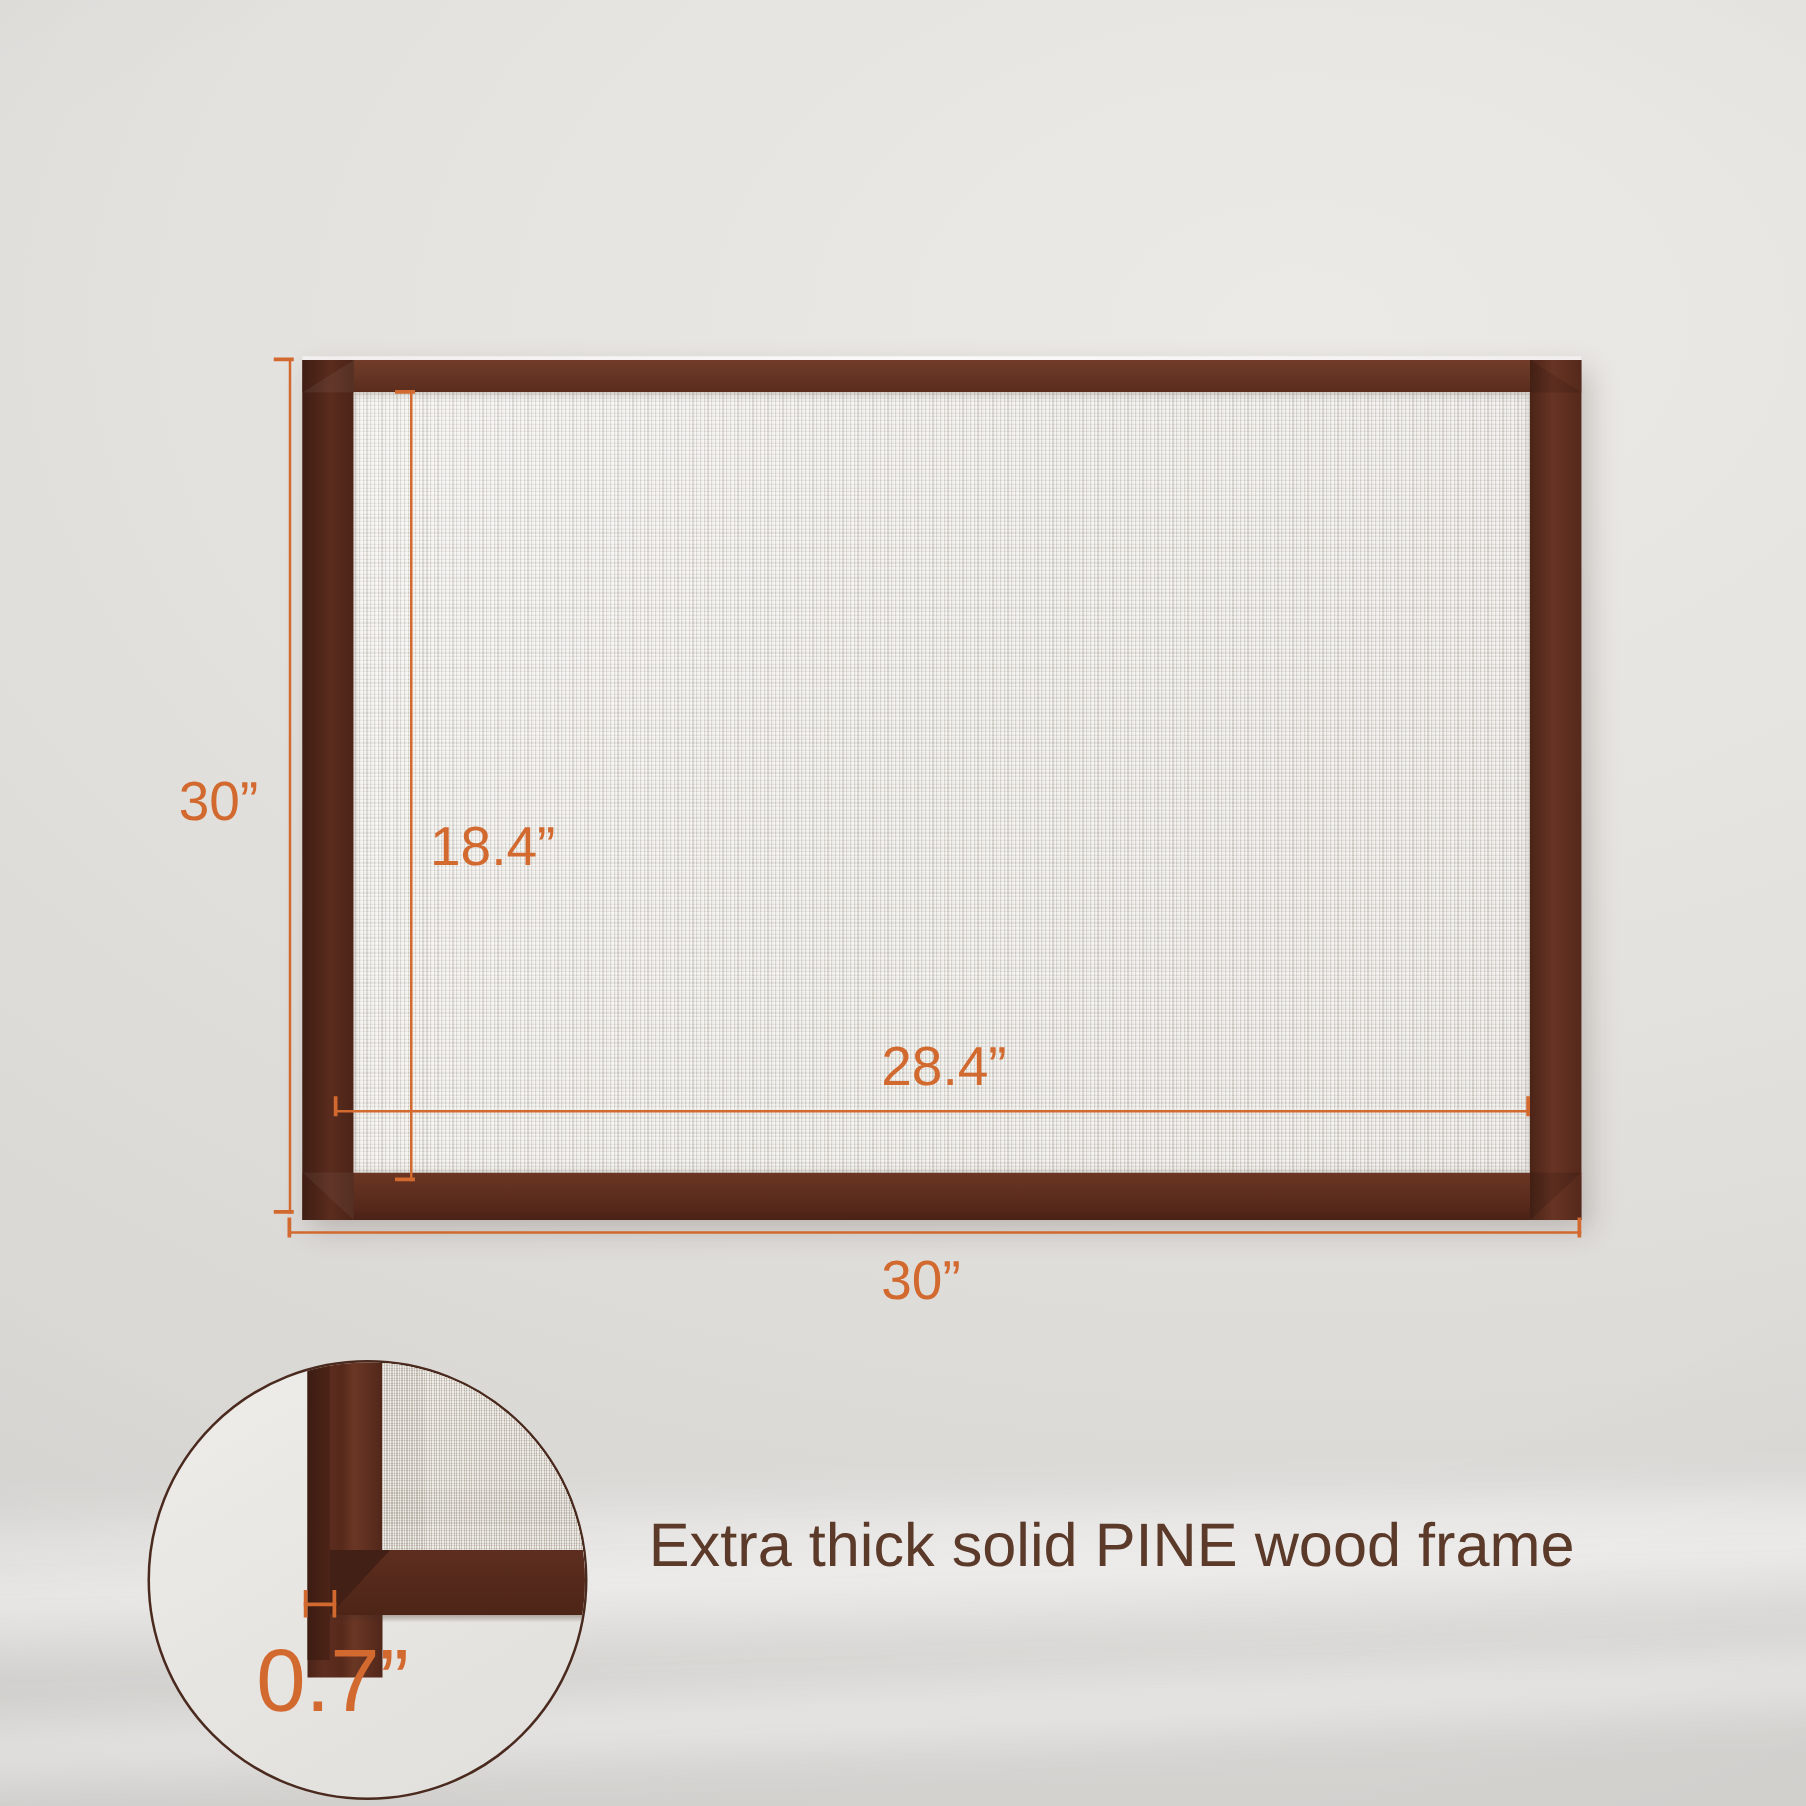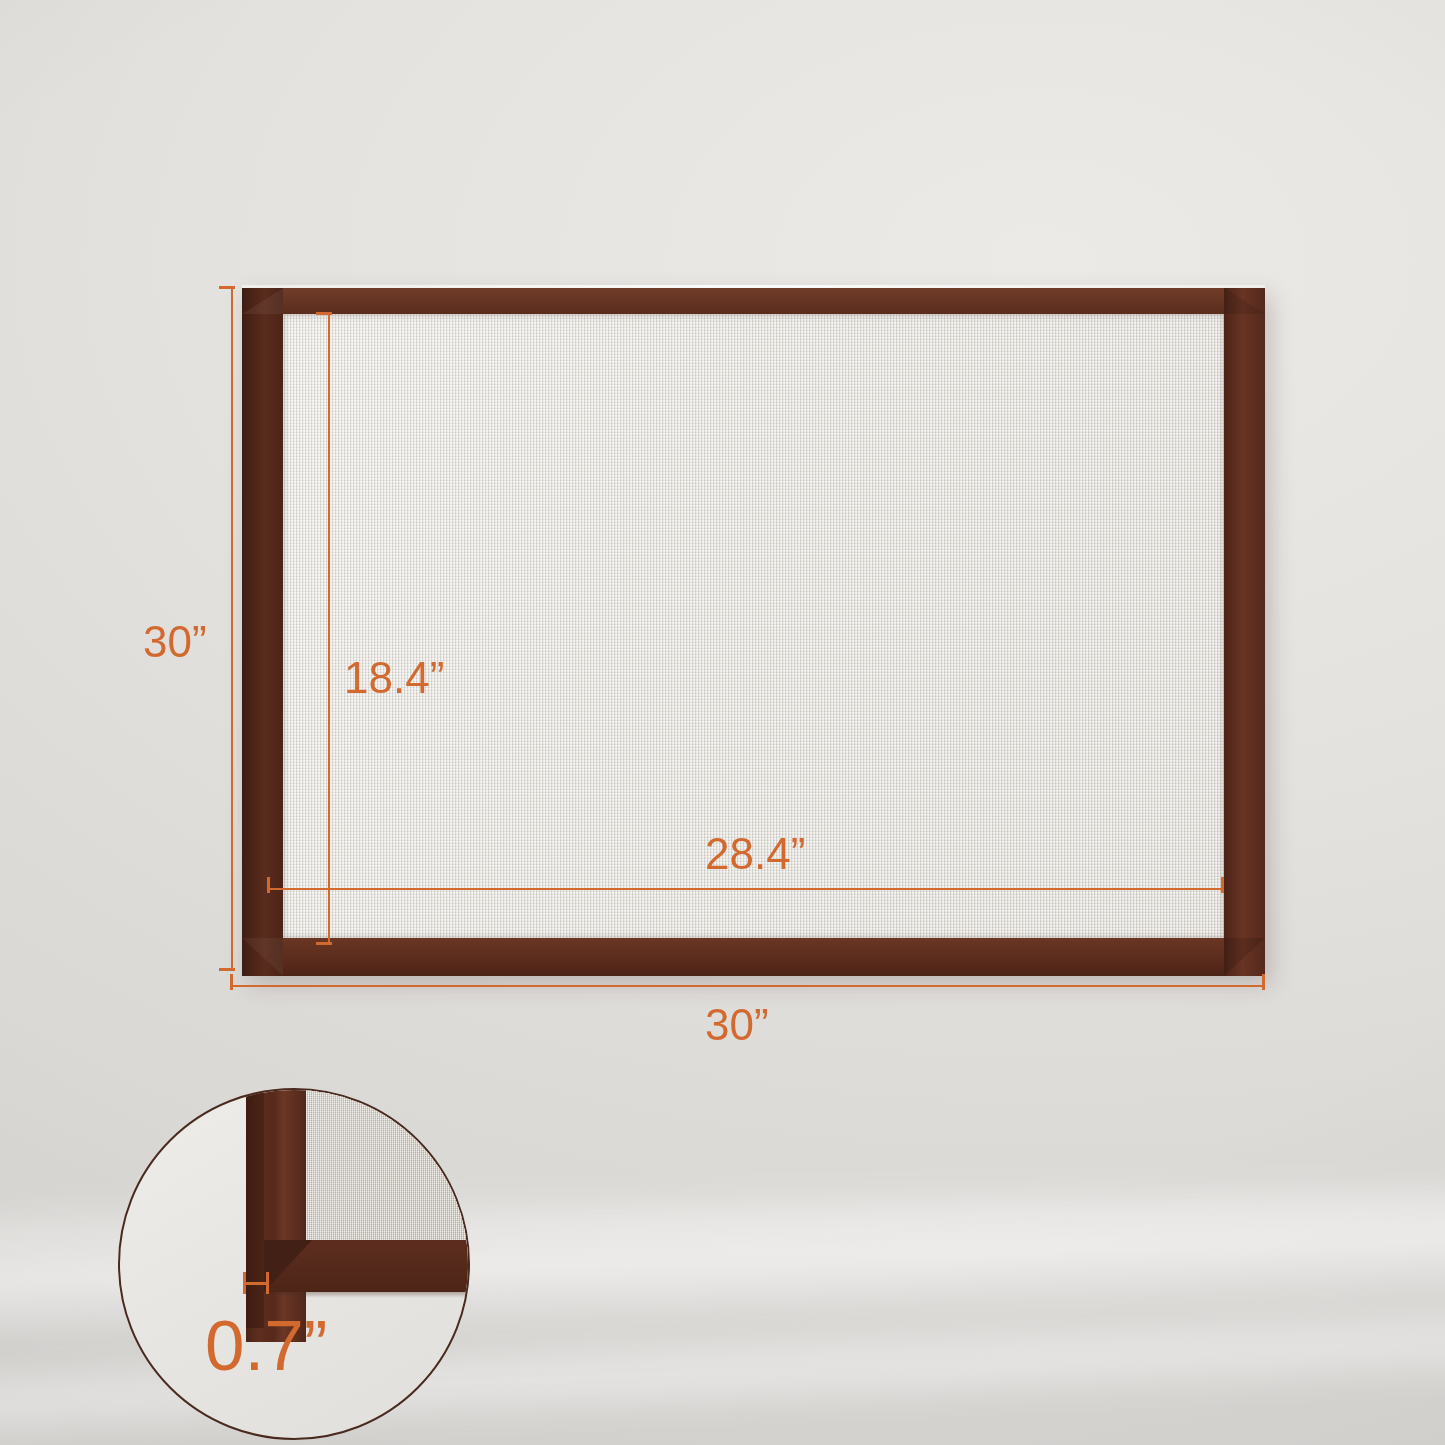--- a/index.html
+++ b/index.html
@@ -192,14 +192,15 @@
     <div class="zoom-base-shadow"></div>
   </div>
 
   <div class="ibeam" style="left:243px;top:1272px;width:26px;height:22px;">
     <div class="capL" style="left:0;"></div>
     <div class="capR" style="right:0;"></div>
     <div class="bar" style="left:0;right:0;top:10px;"></div>
   </div>
   <div class="dim-label" style="left:205px;top:1310px;font-size:71px;">0.7”</div>
 
+  <div id="caption-text">Extra thick solid PINE wood frame</div>
 
 </div>
 
 </body></html>

